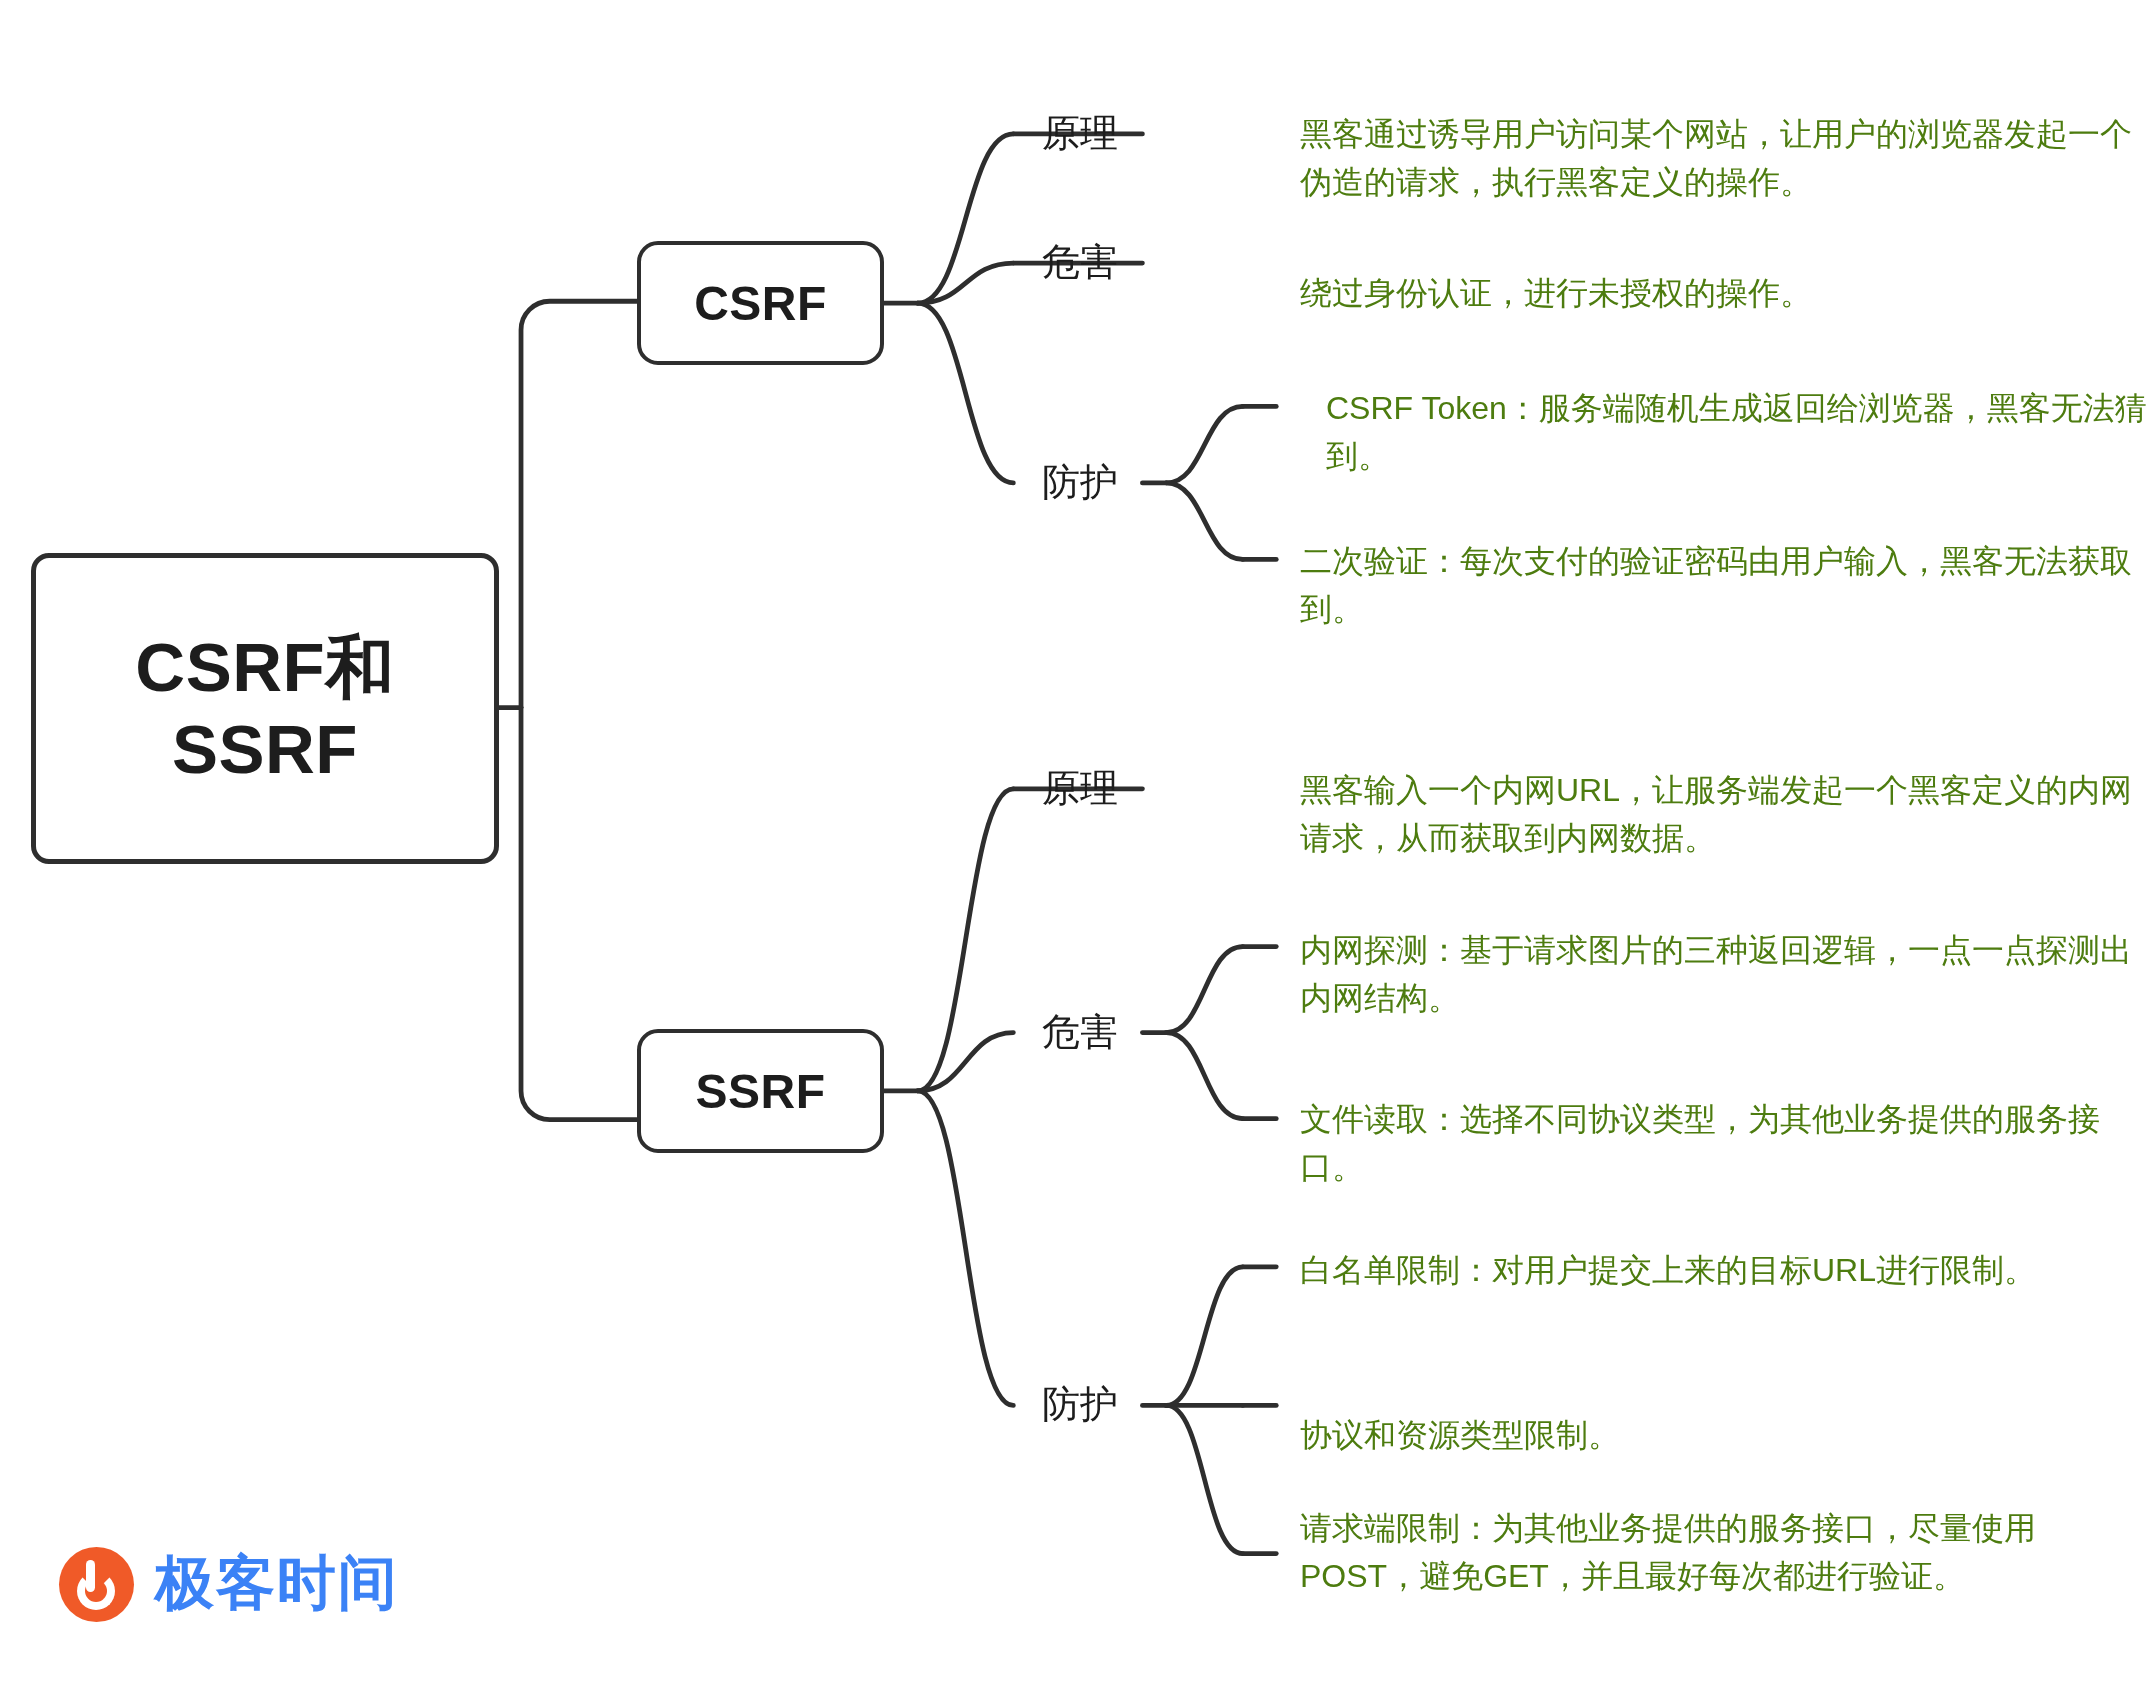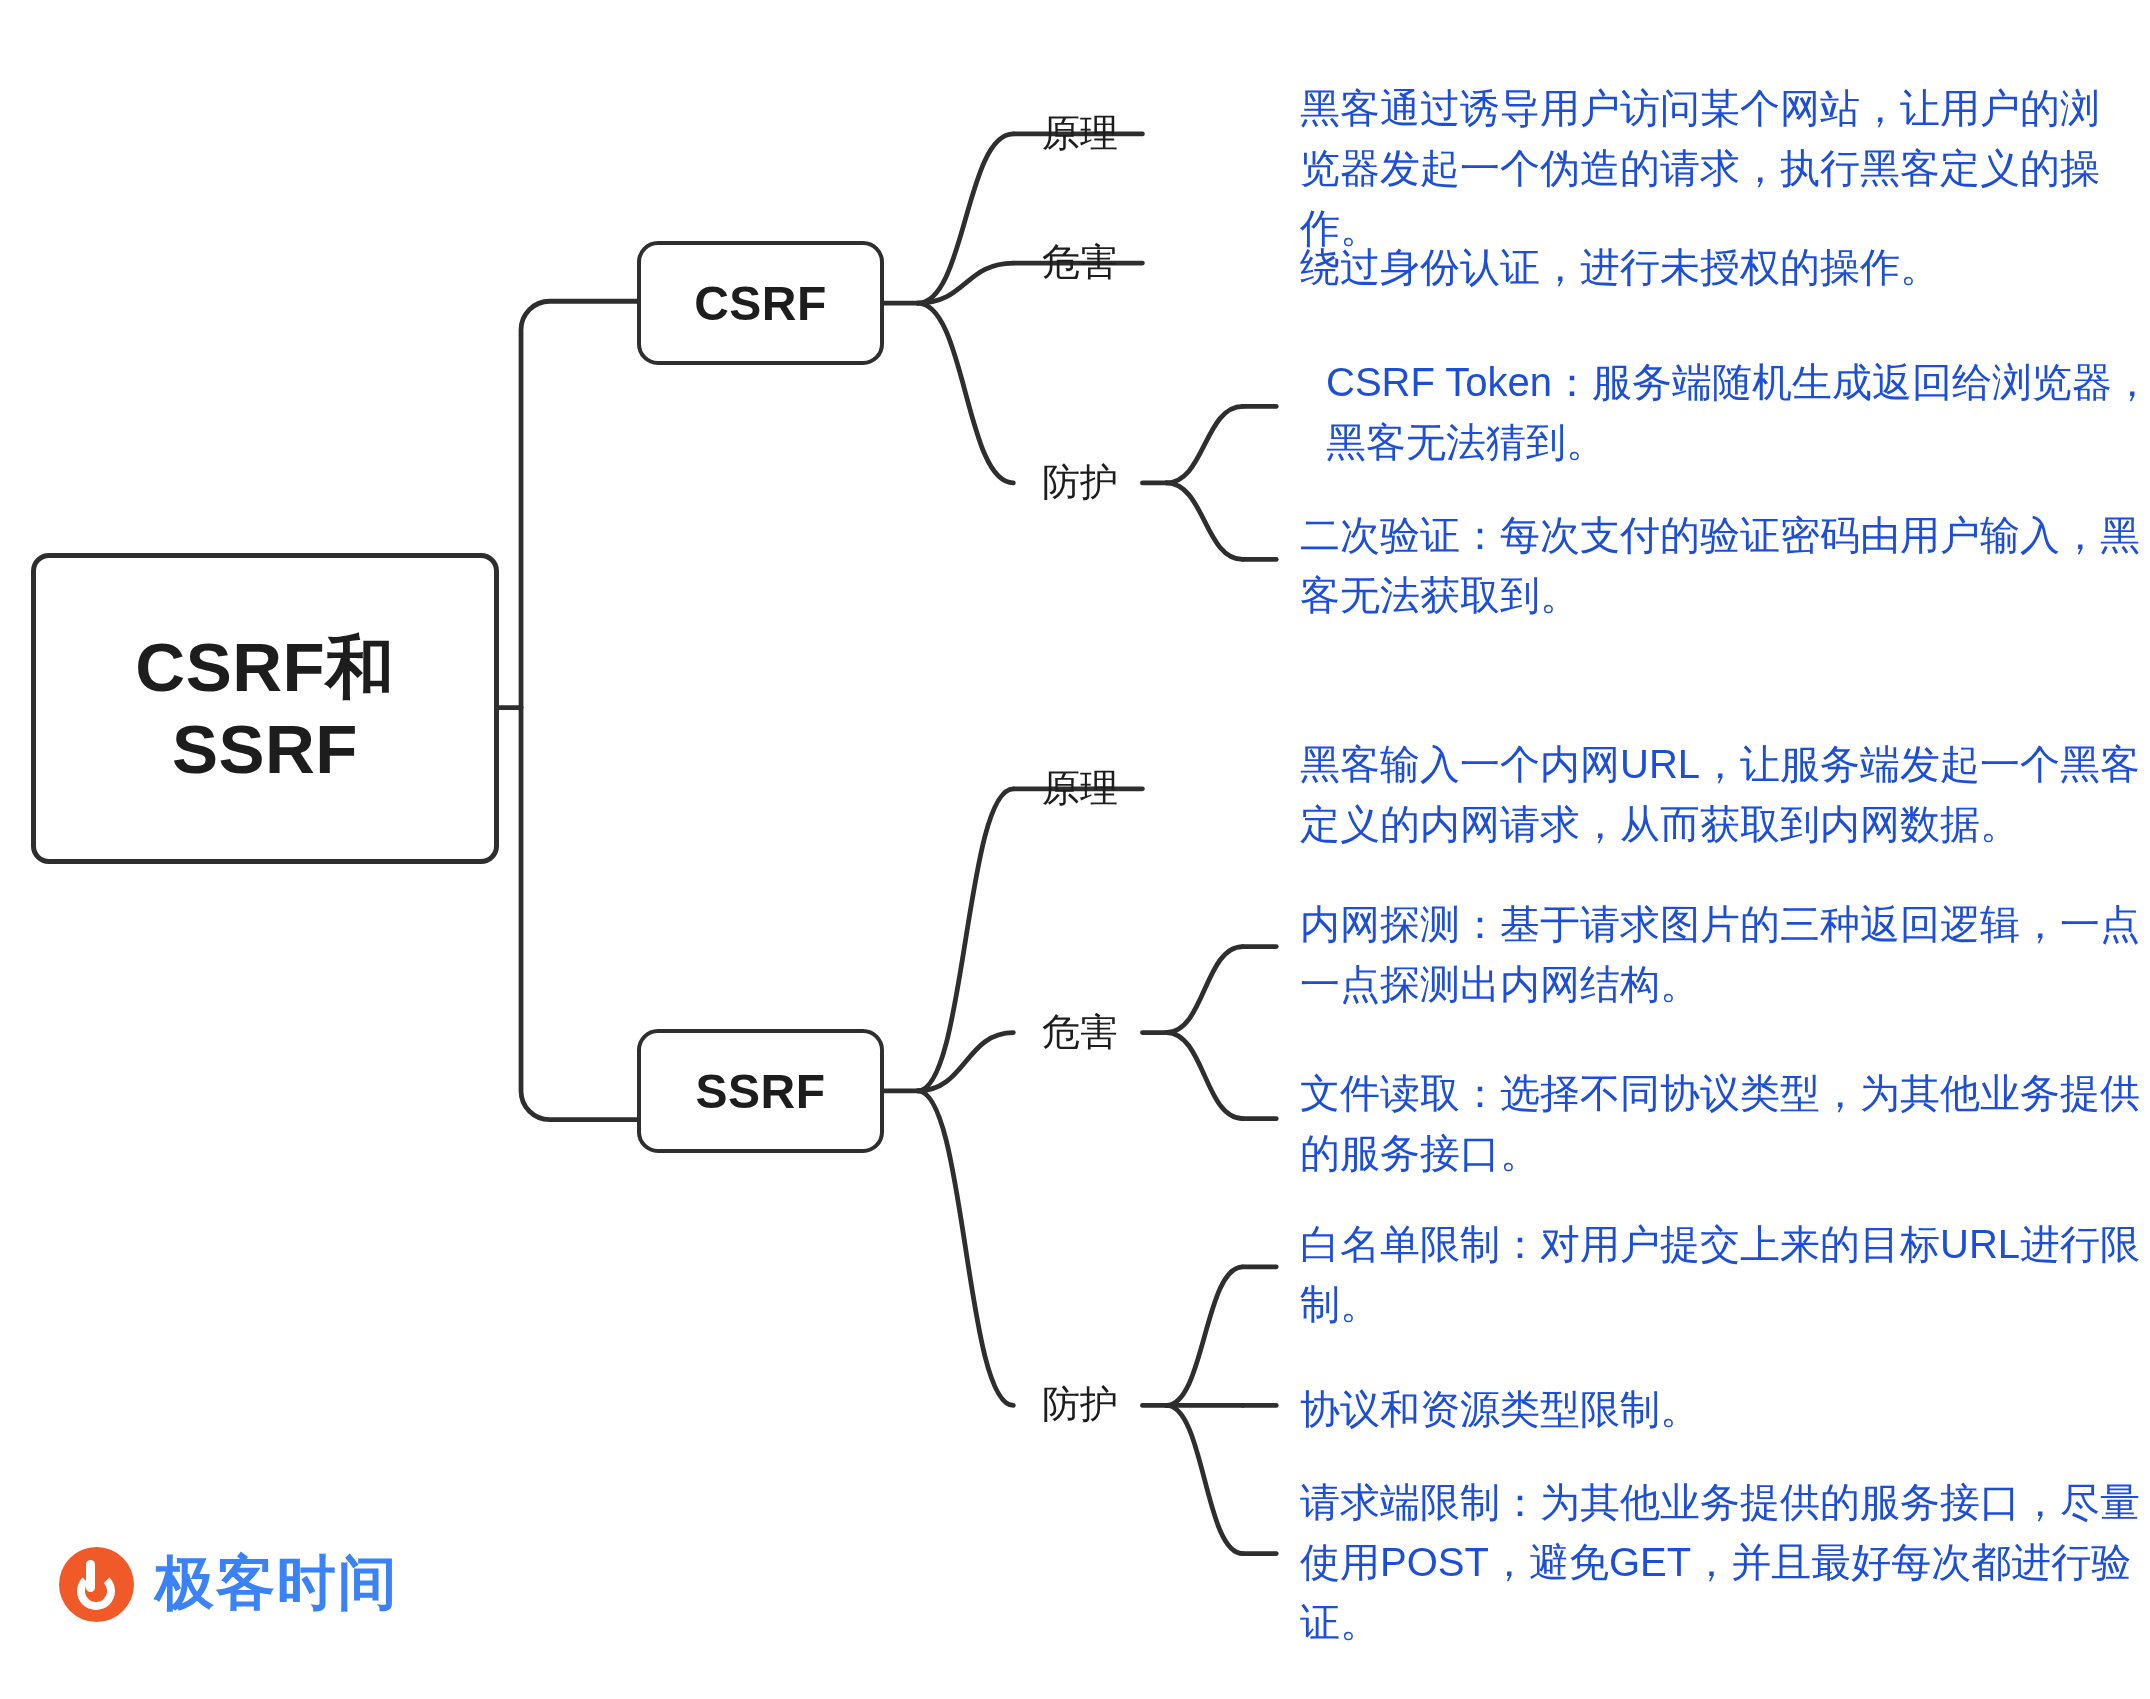--- a/index.html
+++ b/index.html
@@ -59,23 +59,24 @@
   .branch-ssrf { left: 637px; top: 1029px; }
 
   .label {
     position: absolute;
     font-size: 38px;
     color: #1d1d1d;
     white-space: nowrap;
   }
   .leaf {
     position: absolute;
-    font-size: 40px;
+    font-size: 32px;
     line-height: 1.5;
-    color: #1d4ed8;
+    color: #4d7c0f;
+    margin-top: 32px;
   }
 
   
   .logo {
     position: absolute;
     left: 59px;
     top: 1544px;
     display: flex;
     align-items: center;
     gap: 21px;

